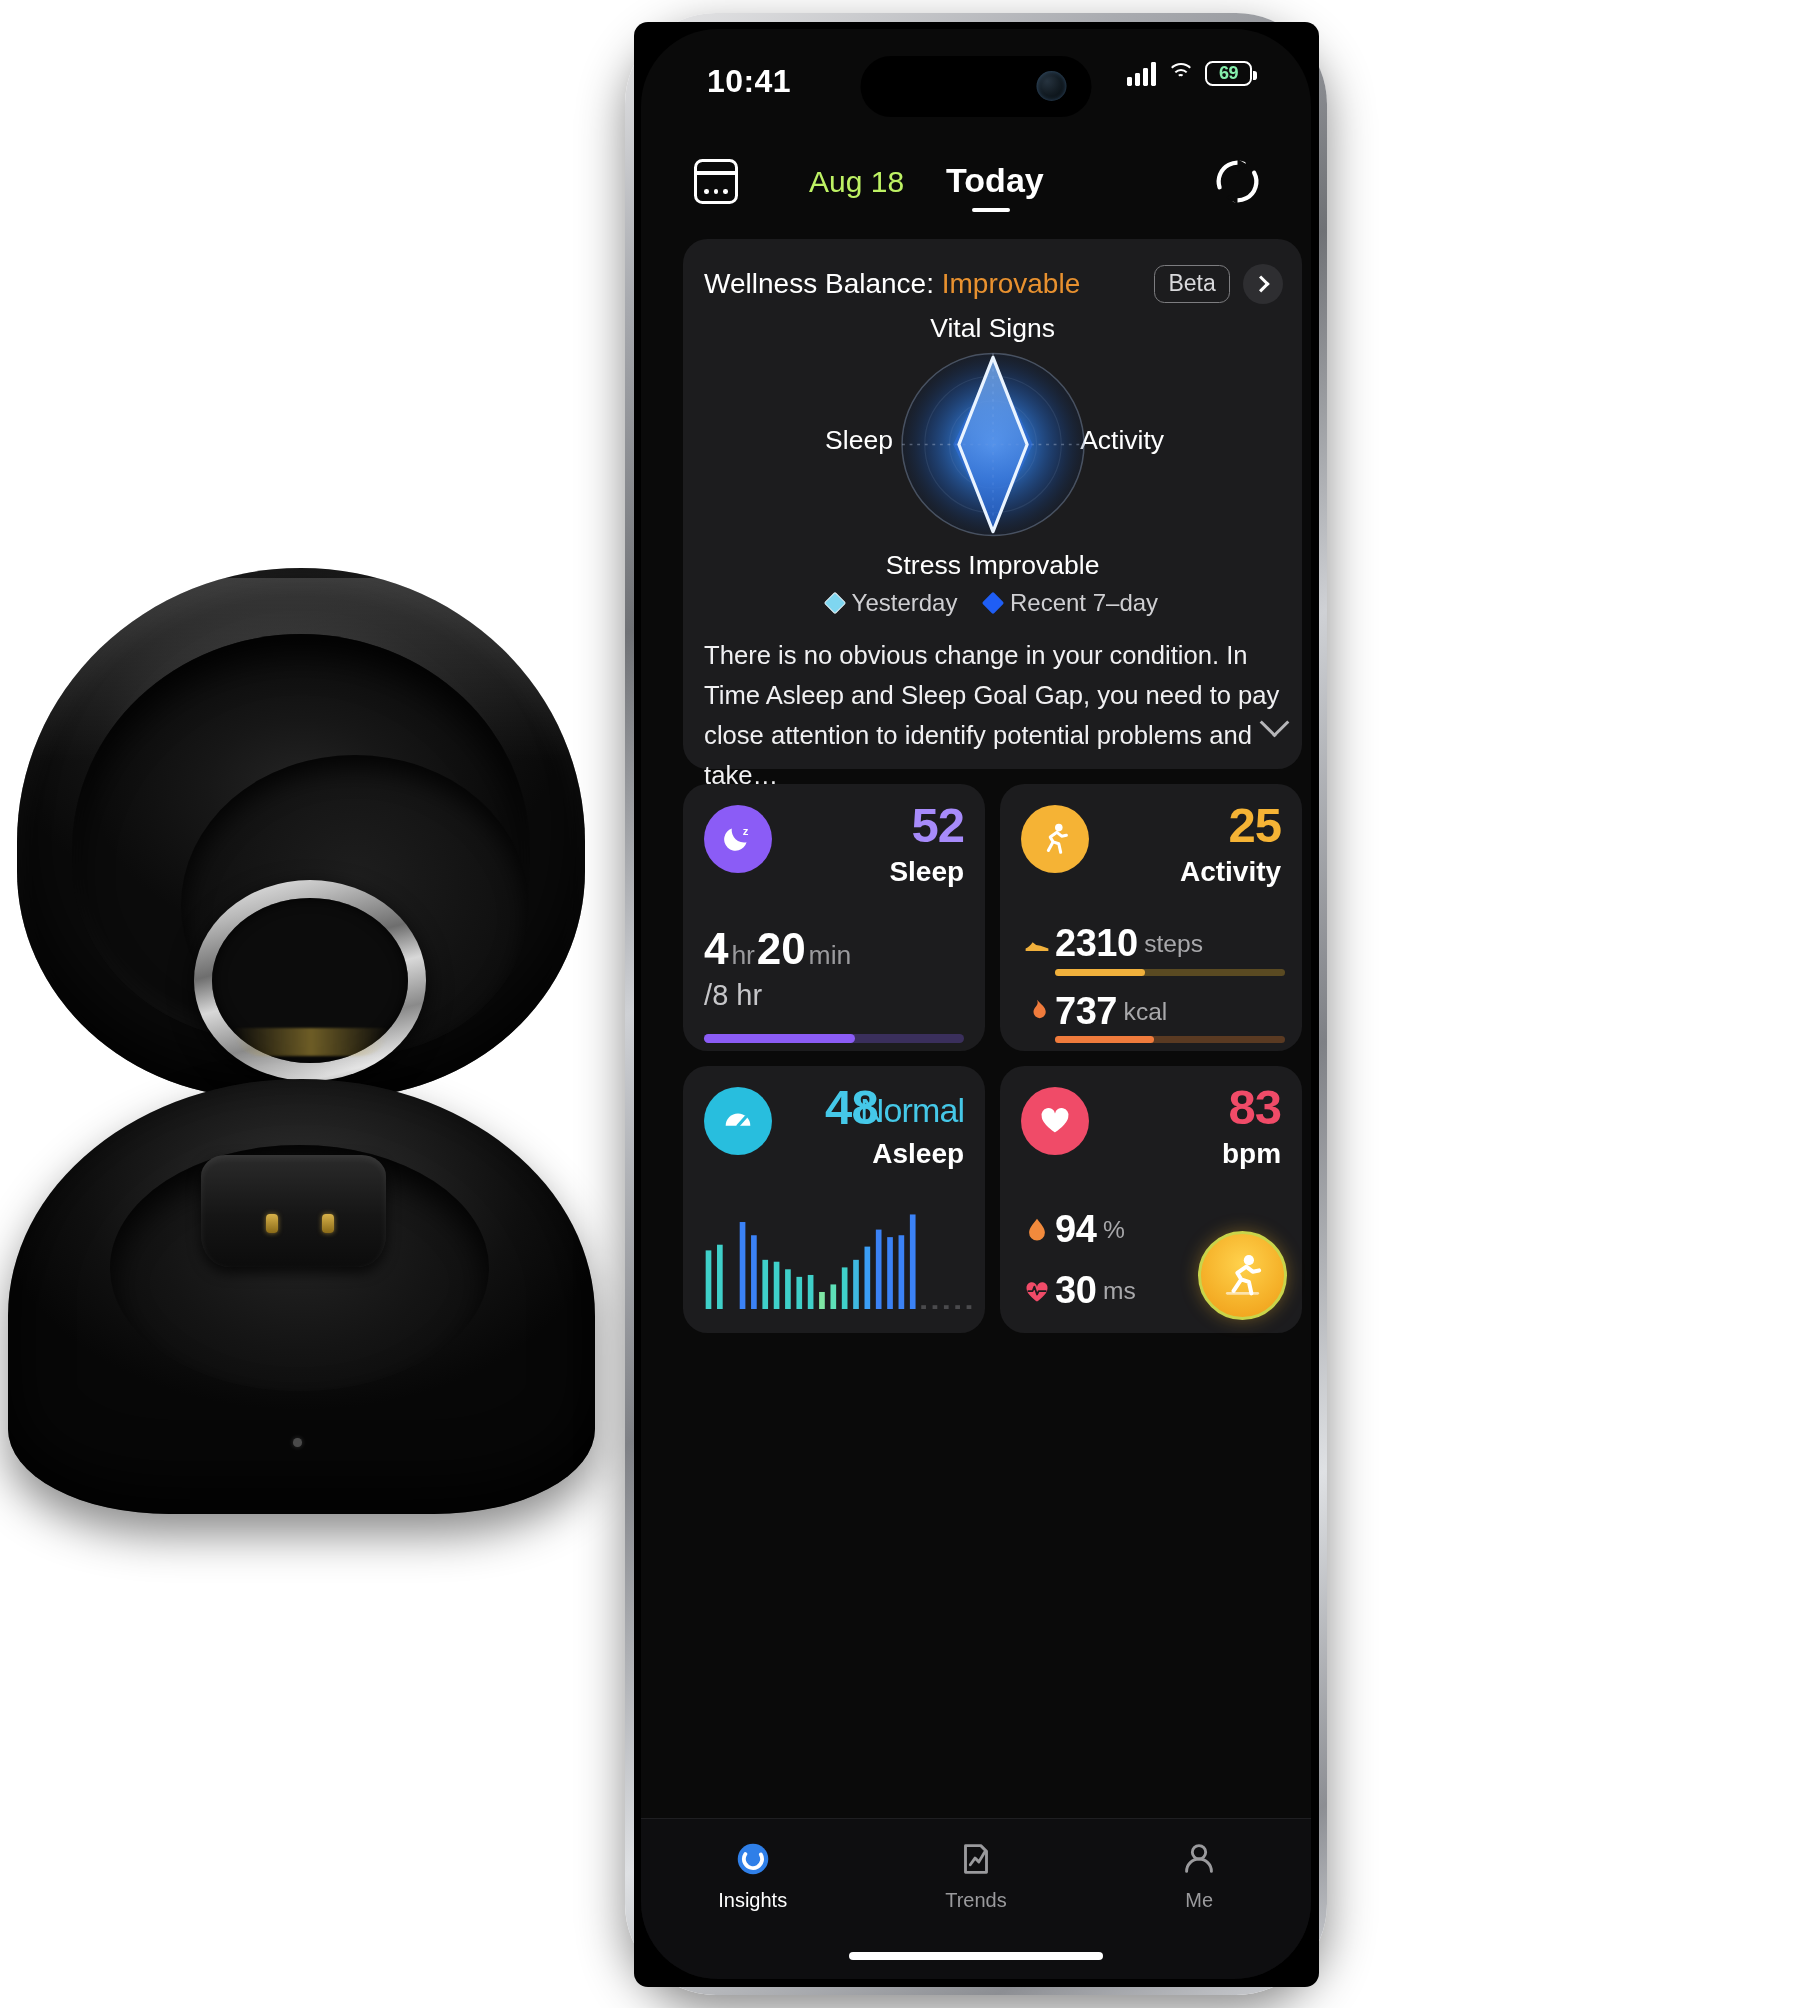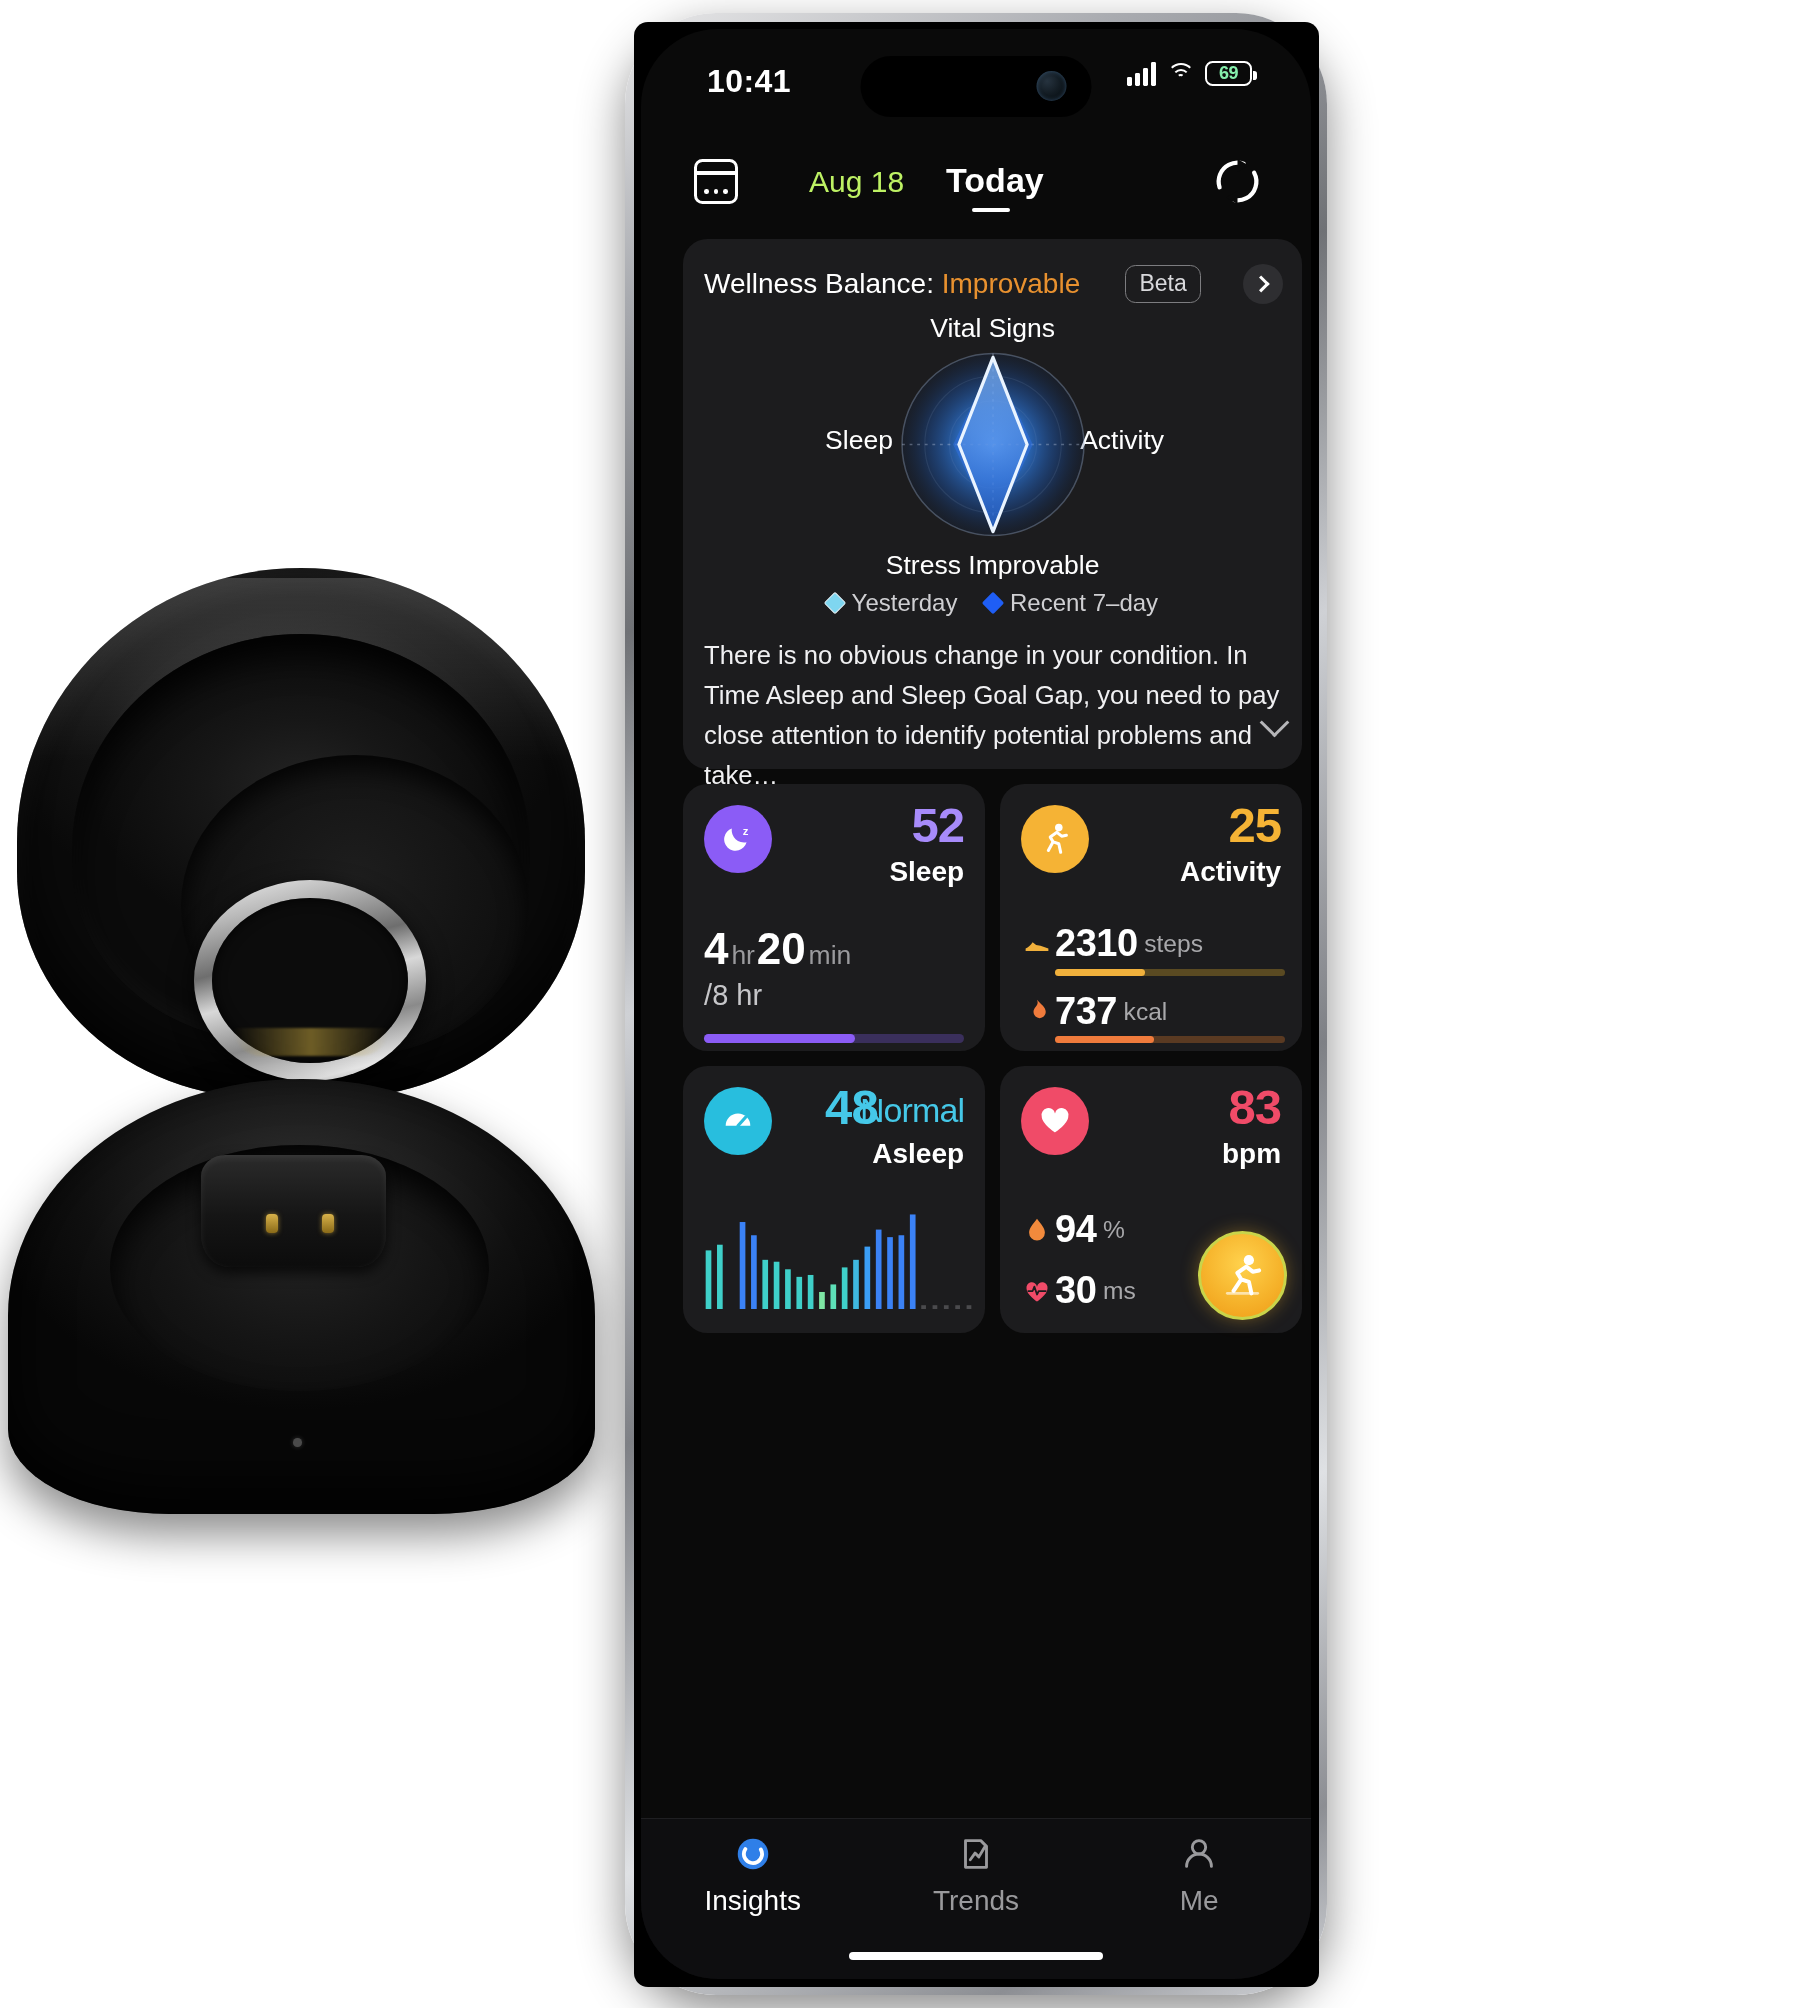--- a/index.html
+++ b/index.html
@@ -132,21 +132,21 @@
   .cal-dots i { width:4.7px; height:4.7px; border-radius:50%; background:#fff; display:block; }
   .hdr-prev { position:absolute; left:168px; top:21px; font-size:30px; color:#bef264; }
   .hdr-today { position:absolute; left:305px; top:17px; font-size:34px; font-weight:600; color:#fff; }
   .hdr-underline { position:absolute; left:331px; top:64px; width:38px; height:3.8px; background:#fff; border-radius:1.9px; }
   .refresh { position:absolute; right:49px; top:13.2px; width:49px; height:49px; }
   .refresh svg { width:100%; height:100%; }
 
   
   .card { background:#1c1c1e; border-radius:24.6px; }
   .wellness { position:absolute; left:42px; top:210px; width:619px; height:530px; }
-  .wb-row { position:absolute; left:21px; right:19px; top:24.6px; display:flex; align-items:center;gap:29px; }
+  .wb-row { position:absolute; left:21px; right:19px; top:24.6px; display:flex; align-items:center; }
   .wb-title { font-size:28px; color:#fff; font-weight:400; white-space:nowrap; }
   .wb-title b { color:#e8912f; font-weight:400; }
   .beta { margin-left:auto; border:1.9px solid #7d7d80; border-radius:10.4px;
           padding:4.7px 13.2px; font-size:23px; color:#d9d9dc; }
   .chev-btn { margin-left:13.2px; width:40px; height:40px; border-radius:50%;
               background:#2e2e31; display:flex; align-items:center; justify-content:center; }
   .chev-btn i { width:12.3px; height:12.3px; border-top:3.8px solid #fff; border-right:3.8px solid #fff;
                 transform:rotate(45deg); margin-left:-3.8px; display:block; }
 
   .radar-wrap { position:absolute; left:0; top:74px; width:100%; height:274px; }
@@ -199,21 +199,21 @@
   .fab svg { width:51px; height:51px; }
 
   .stress-chart { position:absolute; left:17px; right:15px; bottom:24.6px; height:104px; }
 
   
   .tabbar { position:absolute; left:0; bottom:0; width:100%; height:161px;
             background:#0e0e10; border-top:0.9px solid #1f1f22; }
   .tabs { display:flex; height:112px; }
   .tab { flex:1; display:flex; flex-direction:column; align-items:center; justify-content:center; gap:9.5px; }
   .tab svg { width:42px; height:42px; }
-  .tab span { font-size:28px; color:#9a9a9d;text-align:center; }
+  .tab span { font-size:20px; color:#9a9a9d;text-align:center; }
   .tab.on span { color:#fff; }
   .home-ind { position:absolute; left:50%; transform:translateX(-50%); bottom:19px;
               width:254px; height:8.5px; border-radius:5.7px; background:#fff; }
 </style>
 </head>
 <body>
 
 <div class="stage">
 
   <div class="product">

